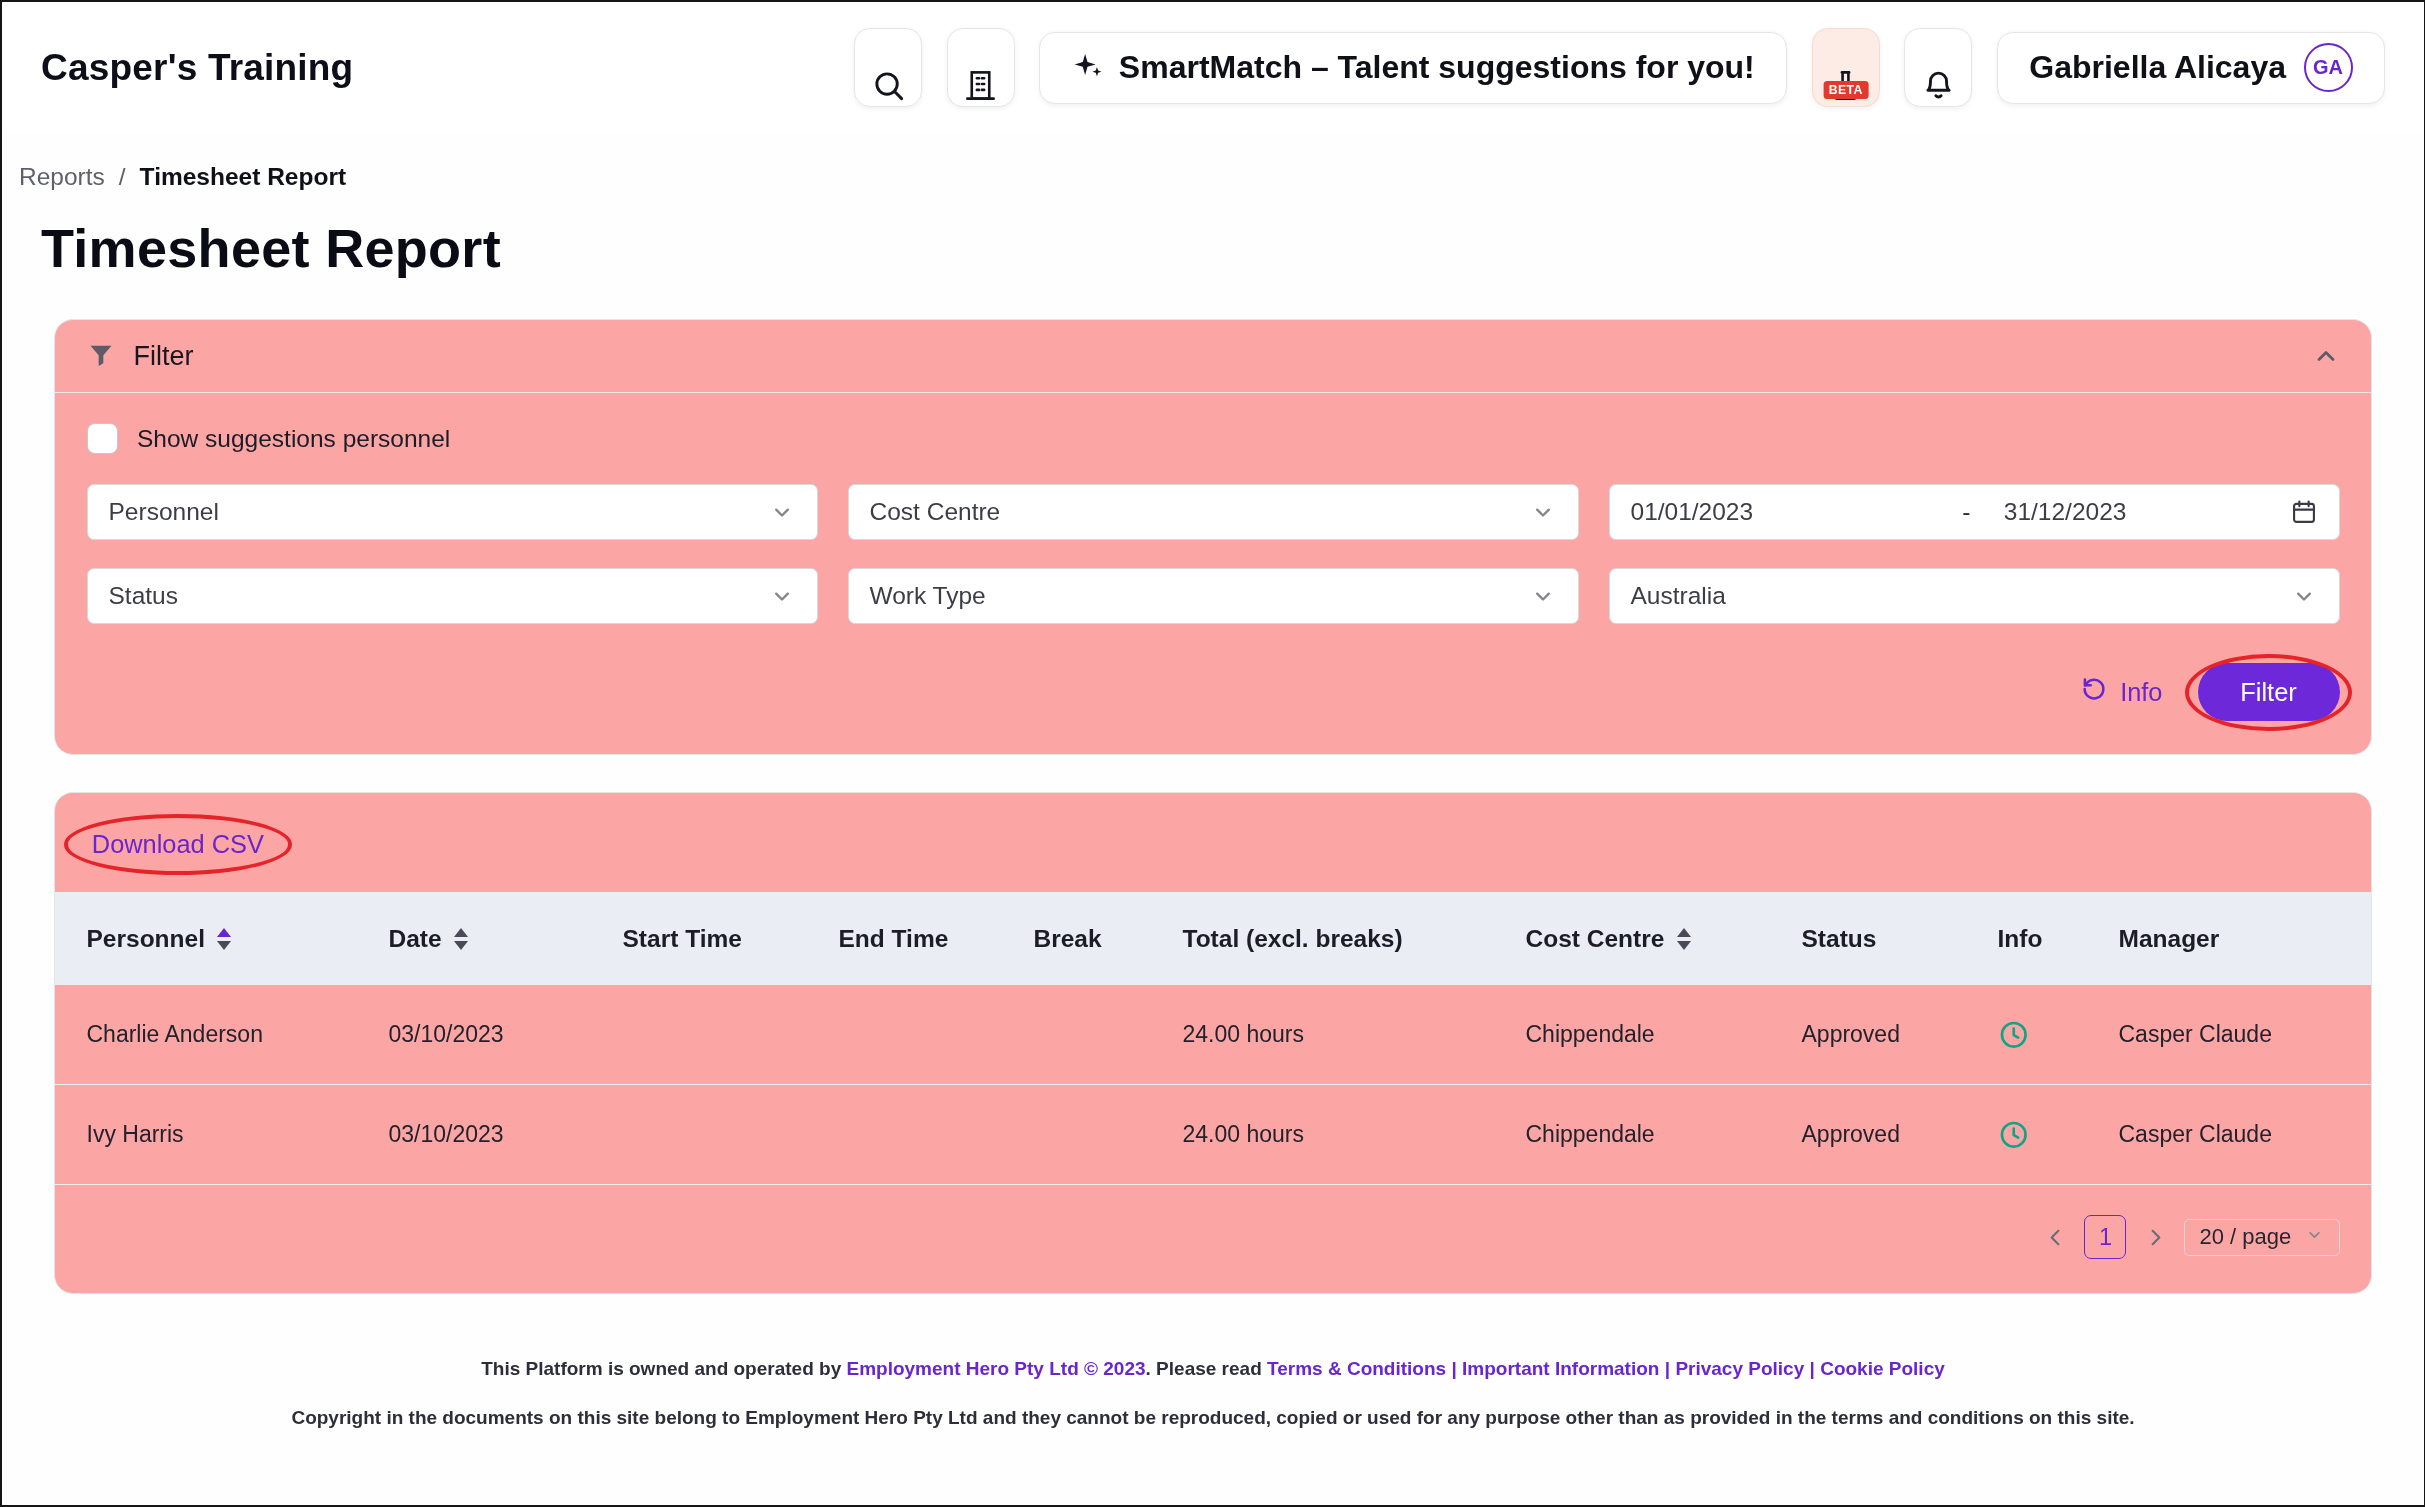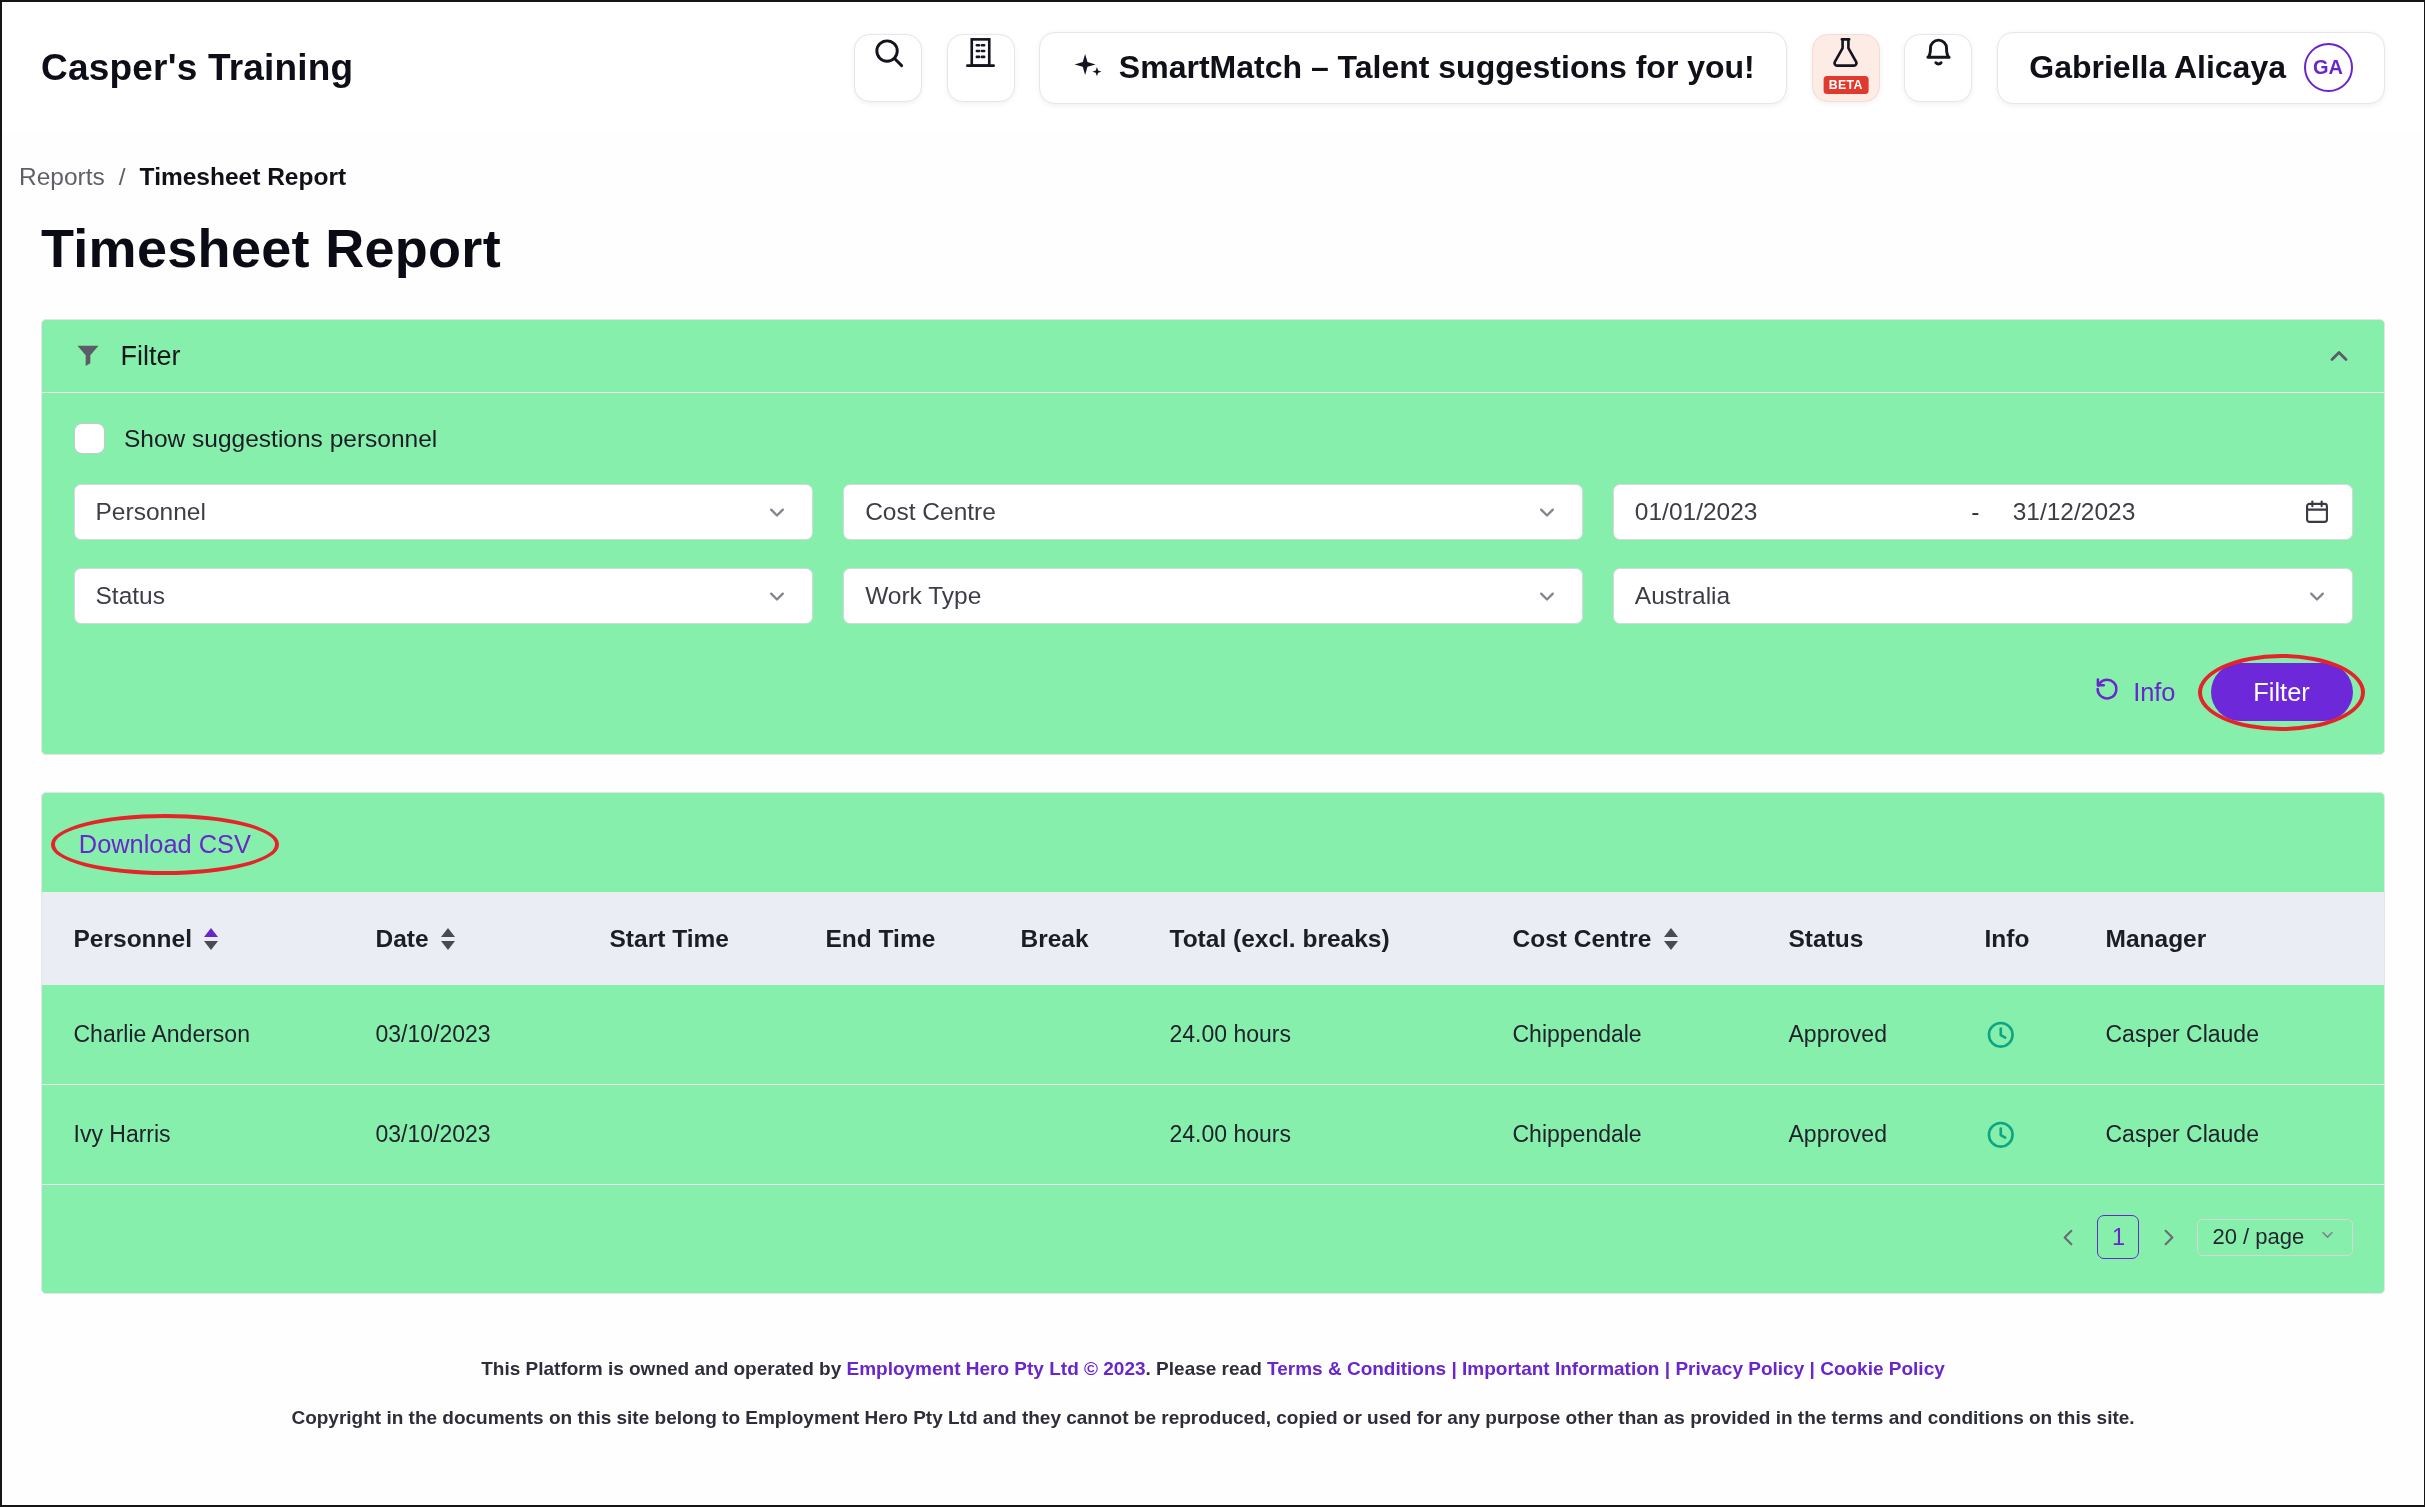--- a/index.html
+++ b/index.html
@@ -9,22 +9,22 @@
     overflow:hidden; position:relative;
   }
   
   .topbar {
     height:131px; display:flex; align-items:center; justify-content:space-between;
     padding:0 39px; background:#fff;
   }
   .app-title { font-size:37px; font-weight:800; color:#0e0e18; letter-spacing:0.2px; }
   .topbar-right { display:flex; align-items:center; gap:24.5px; }
   .icon-btn {
-    width:68px; height:68px; border:0.9px solid #e6e6ea; border-radius:15.8px; background:#fff;
-    display:flex; align-items:flex-start; justify-content:center; box-shadow:0 1.8px 5.3px rgba(20,20,40,.06);
+    width:68px; height:79px; border:0.9px solid #e6e6ea; border-radius:15.8px; background:#fff;
+    display:flex; align-items:flex-end; justify-content:center; box-shadow:0 1.8px 5.3px rgba(20,20,40,.06);
     cursor:pointer; position:relative;
   }
   .icon-btn svg { width:35px; height:35px; }
   .pill-btn {
     height:72px; border:0.9px solid #e6e6ea; border-radius:15.8px; background:#fff;
     display:flex; align-items:center; gap:15.8px; padding:0 31.5px;
     box-shadow:0 1.8px 5.3px rgba(20,20,40,.06); cursor:pointer;
   }
   .pill-btn .label { font-size:32px; font-weight:700; color:#101019; }
   .beta-btn { background:#fcece5; border-color:#f4dccf; }
@@ -39,21 +39,21 @@
     color:#6A26CD; font-size:20px; font-weight:700; display:flex; align-items:center; justify-content:center;
   }
   
   .breadcrumb { padding:30px 17px 0; font-size:24.5px; display:flex; gap:14px; align-items:center; }
   .crumb-parent { color:#5f5f6b; cursor:pointer; }
   .crumb-sep { color:#5f5f6b; }
   .crumb-current { color:#101019; font-weight:700; }
   .page-title { padding:26px 39px 0; font-size:54px; font-weight:800; color:#0b0b15; letter-spacing:0.3px; }
   
   .card {
-    margin:0 39px; background:#86efac; border:0.9px solid #e4e4e9; border-radius:5px;
+    margin:0 52px; background:#fca5a5; border:0.9px solid #e4e4e9; border-radius:19px;
   }
   .filter-card { margin-top:40px; }
   .filter-head {
     height:72px; display:flex; align-items:center; justify-content:space-between; padding:0 31.5px;
     cursor:pointer;
   }
   .filter-head-left { display:flex; align-items:center; gap:19px; }
   .filter-head-left .label { font-size:27px; color:#17171f; }
   .divider { height:0.9px; background:#e9e9ee; }
   .filter-body { padding:30px 31.5px 33px; }

